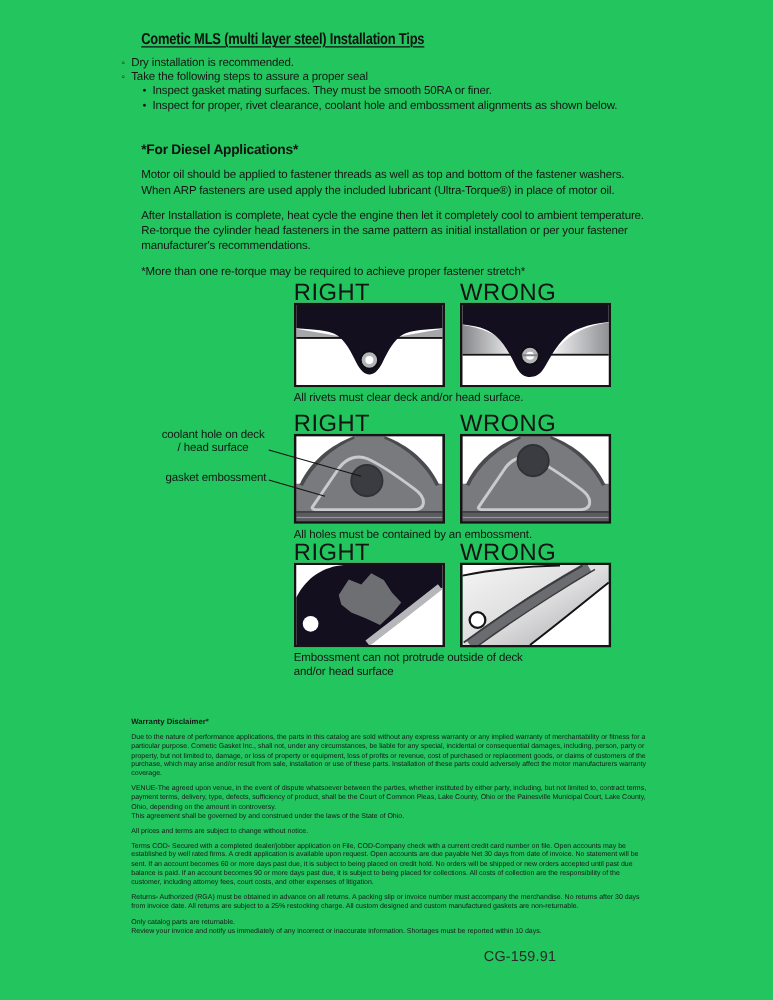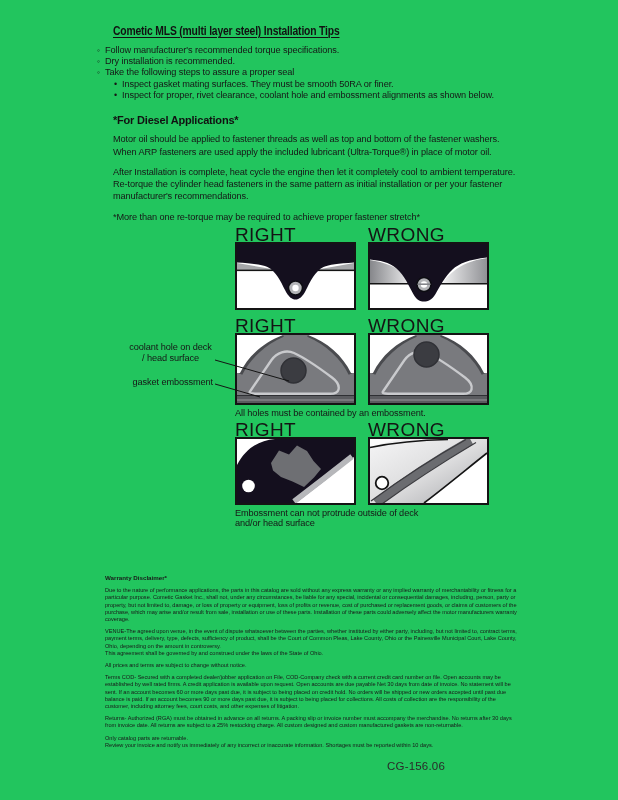--- a/index.html
+++ b/index.html
@@ -49,21 +49,20 @@
   .footer{position:absolute;left:387px;top:760px;font-size:11.5px;letter-spacing:0.2px;color:#2a2a2a;}
 </style>
 </head>
 <body>
 
 <div class="page">
 
   <div class="title">Cometic MLS (multi layer steel) Installation Tips</div>
 
   <div class="tips">
-    <div class="tip">Follow manufacturer's recommended torque specifications.</div>
     <div class="tip">Dry installation is recommended.</div>
     <div class="tip">Take the following steps to assure a proper seal</div>
     <div class="subtips">
       <div class="subtip">Inspect gasket mating surfaces.  They must be smooth 50RA or finer.</div>
       <div class="subtip">Inspect for proper, rivet clearance, coolant hole and embossment alignments as shown below.</div>
     </div>
   </div>
 
   <div class="diesel">
     <h2>*For Diesel Applications*</h2>
@@ -105,20 +104,21 @@
           <path d="M2,18 C16,20 28,25 35,31 C39,35 41,38 42.5,41 L2,41 Z" fill="url(#g1L)"></path>
           <path d="M119,16 C104,18 93,23 86,29 C81,33 77,37 74.5,41 L119,41 Z" fill="url(#g1R)"></path>
           <rect x="2" y="41" width="117" height="1.5" fill="#141414"></rect>
           <path d="M2,2 H119 V15.5 C101,17.5 91,21.5 84.5,27.5 C77,34.5 71.5,45 67.5,52 C64,58 60,59.5 56,59.5 C52,59.5 48.5,58 45,51.5 C41,44 36.5,33.5 28.5,26.5 C21,20 12,18.5 2,17.5 Z" fill="#140f1e"></path>
           <circle cx="56" cy="42.5" r="7" fill="#b3b4b7" stroke="#0d0d12" stroke-width="1.5"></circle>
           <circle cx="56" cy="42.5" r="3.2" fill="#ffffff"></circle>
           <line x1="49.5" y1="42.2" x2="62.5" y2="42.2" stroke="#84858a" stroke-width="1.6"></line>
           <rect x="1" y="1" width="119" height="66" fill="none" stroke="#141414" stroke-width="2"></rect>
         </svg>
       </div>
+      <div class="figcaption">All rivets must clear deck and/or head surface.</div>
     </div>
 
     <div class="fig fig-m1">
       <div class="figlabels">
         <div class="figlabel">RIGHT</div>
         <div class="figlabel">WRONG</div>
       </div>
       <div class="figboxes">
         <svg class="diag" width="121" height="72" viewBox="0 0 121 72">
           <rect width="121" height="72" fill="#797a7e"></rect>
@@ -204,15 +204,15 @@
     </p>
     <p>All prices and terms are subject to change without notice.</p>
     <p>Terms COD- Secured with a completed dealer/jobber application on File, COD-Company check with a current credit card number on file. Open accounts may be established by well rated firms. A credit application is available upon request. Open accounts are due payable Net 30 days from date of invoice. No statement will be sent. If an account becomes 60 or more days past due, it is subject to being placed on credit hold. No orders will be shipped or new orders accepted until past due balance is paid. If an account becomes 90 or more days past due, it is subject to being placed for collections. All costs of collection are the responsibility of the customer, including attorney fees, court costs, and other expenses of litigation.</p>
     <p>Returns- Authorized (RGA) must be obtained in advance on all returns. A packing slip or invoice number must accompany the merchandise. No returns after 30 days from invoice date. All returns are subject to a 25% restocking charge. All custom designed and custom manufactured gaskets are non-returnable.</p>
     <p>
       <span>Only catalog parts are returnable.</span>
       <span>Review your invoice and notify us immediately of any incorrect or inaccurate information. Shortages must be reported within 10 days.</span>
     </p>
   </div>
 
-  <div class="footer">CG-156.06</div>
+  <div class="footer">CG-159.91</div>
 
 </div>
 
 </body></html>

